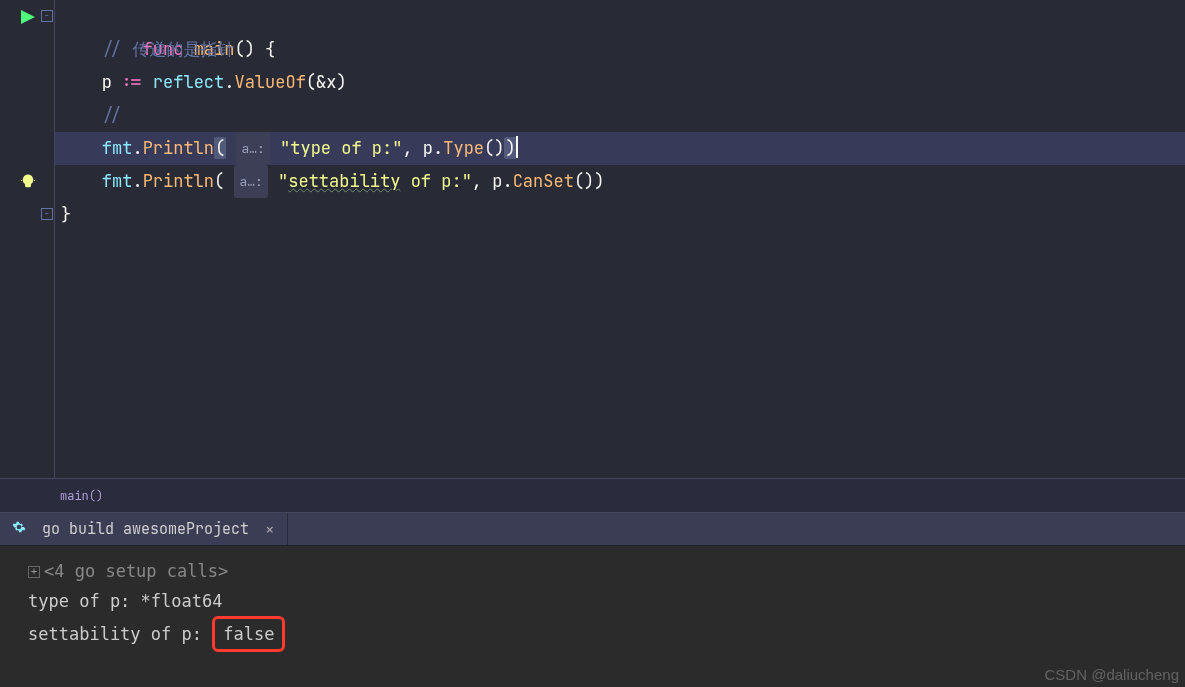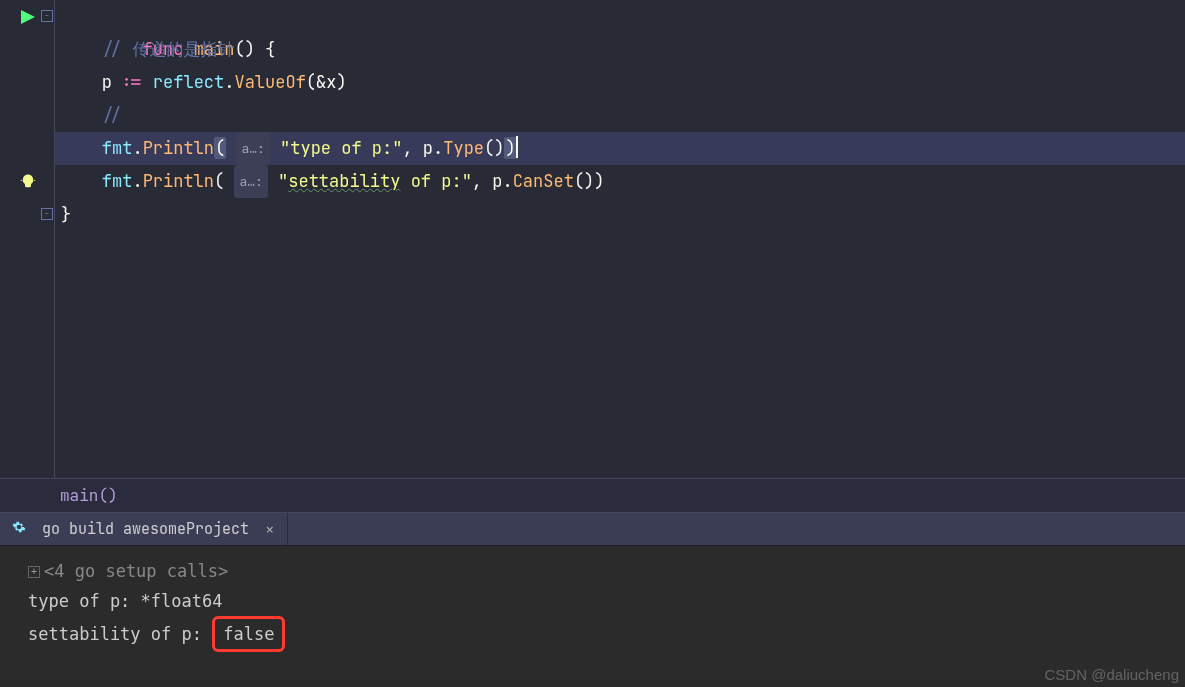--- a/index.html
+++ b/index.html
@@ -107,21 +107,21 @@
     top:-2px;
     margin-left:-1px;
   }
   .breadcrumb {
     height: 34px;
     line-height:34px;
     background:#2a2c3e;
     border-top:1px solid #44475a;
     padding-left:60px;
     color:#b39ddb;
-    font-size:16px;
+    font-size:12px;
   }
   .tab-bar {
     height: 34px;
     background:#3a3d54;
     display:flex;
     align-items:center;
     border-top:1px solid #44475a;
     border-bottom:1px solid #1e1f29;
   }
   .tab {

